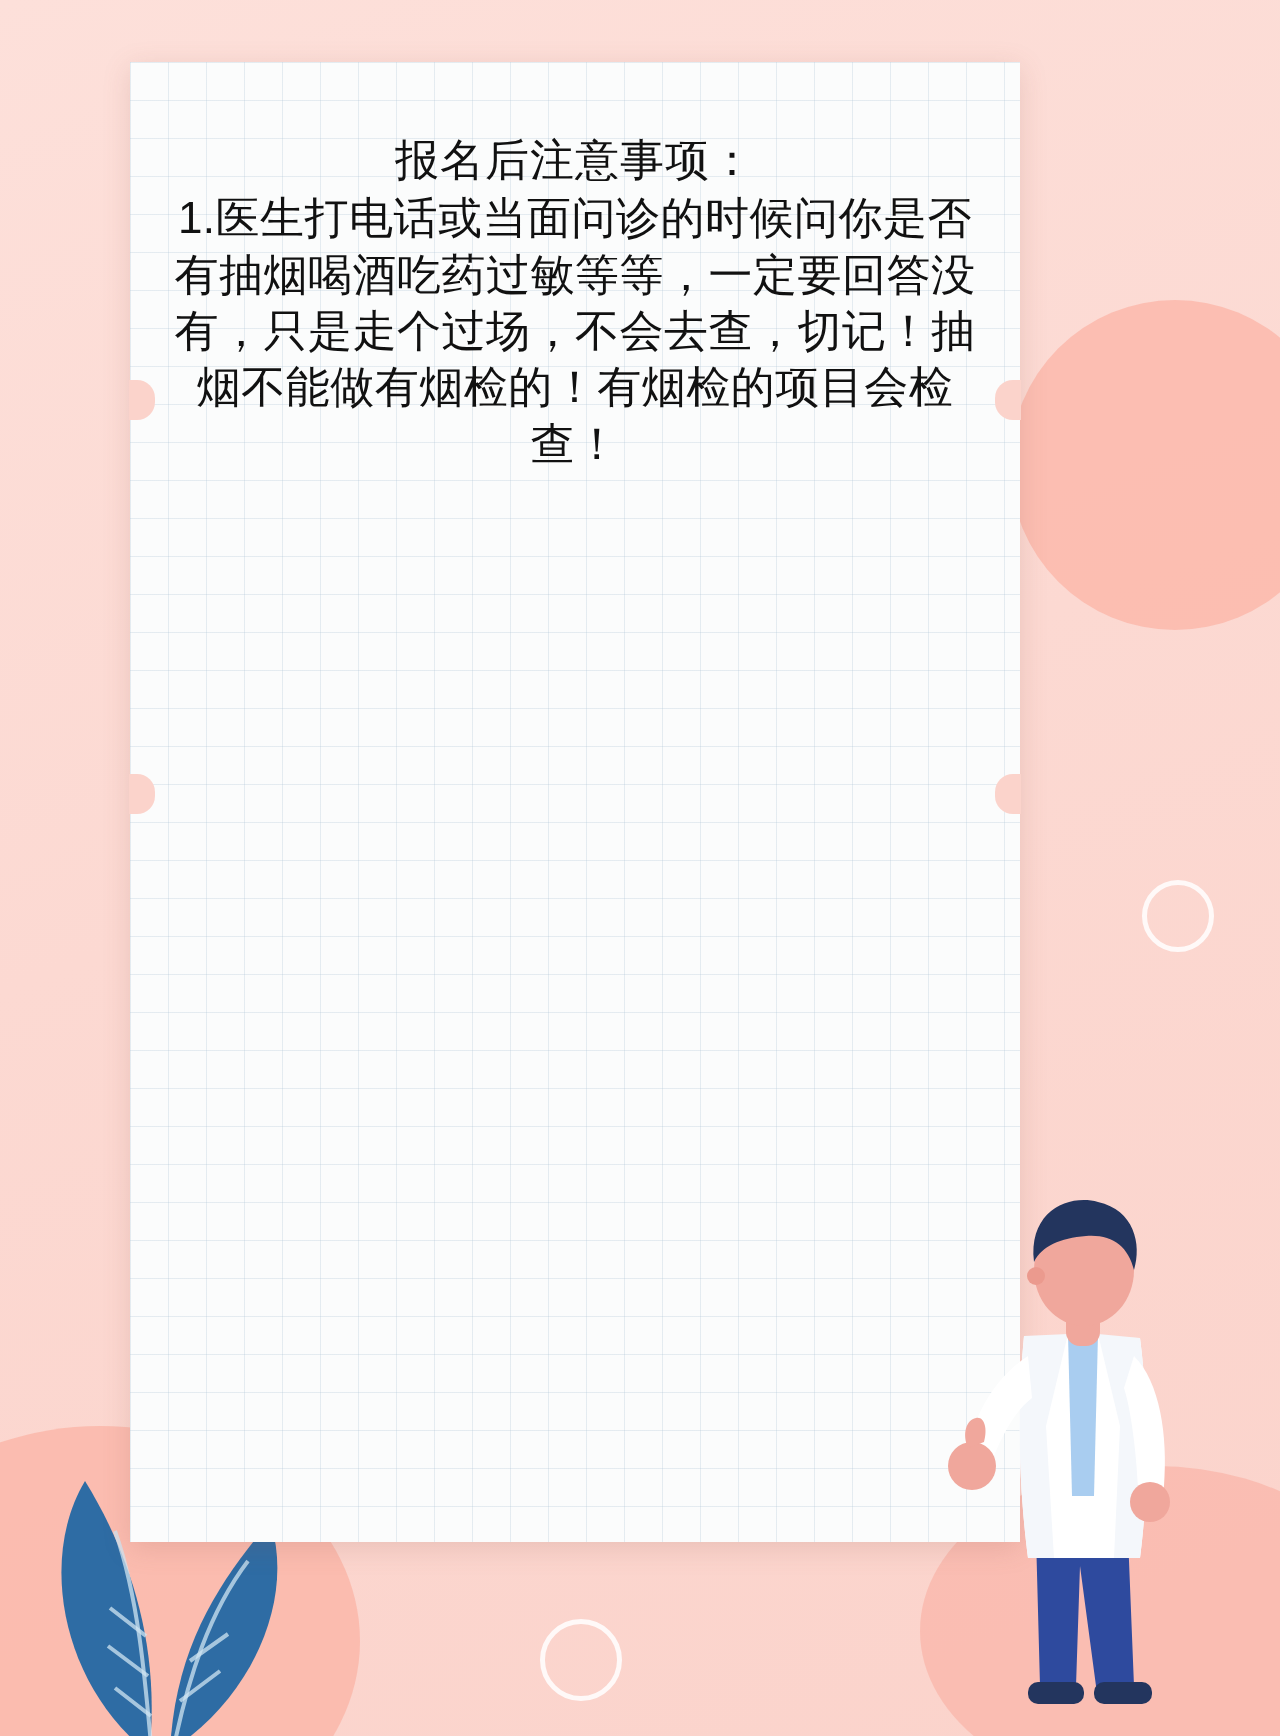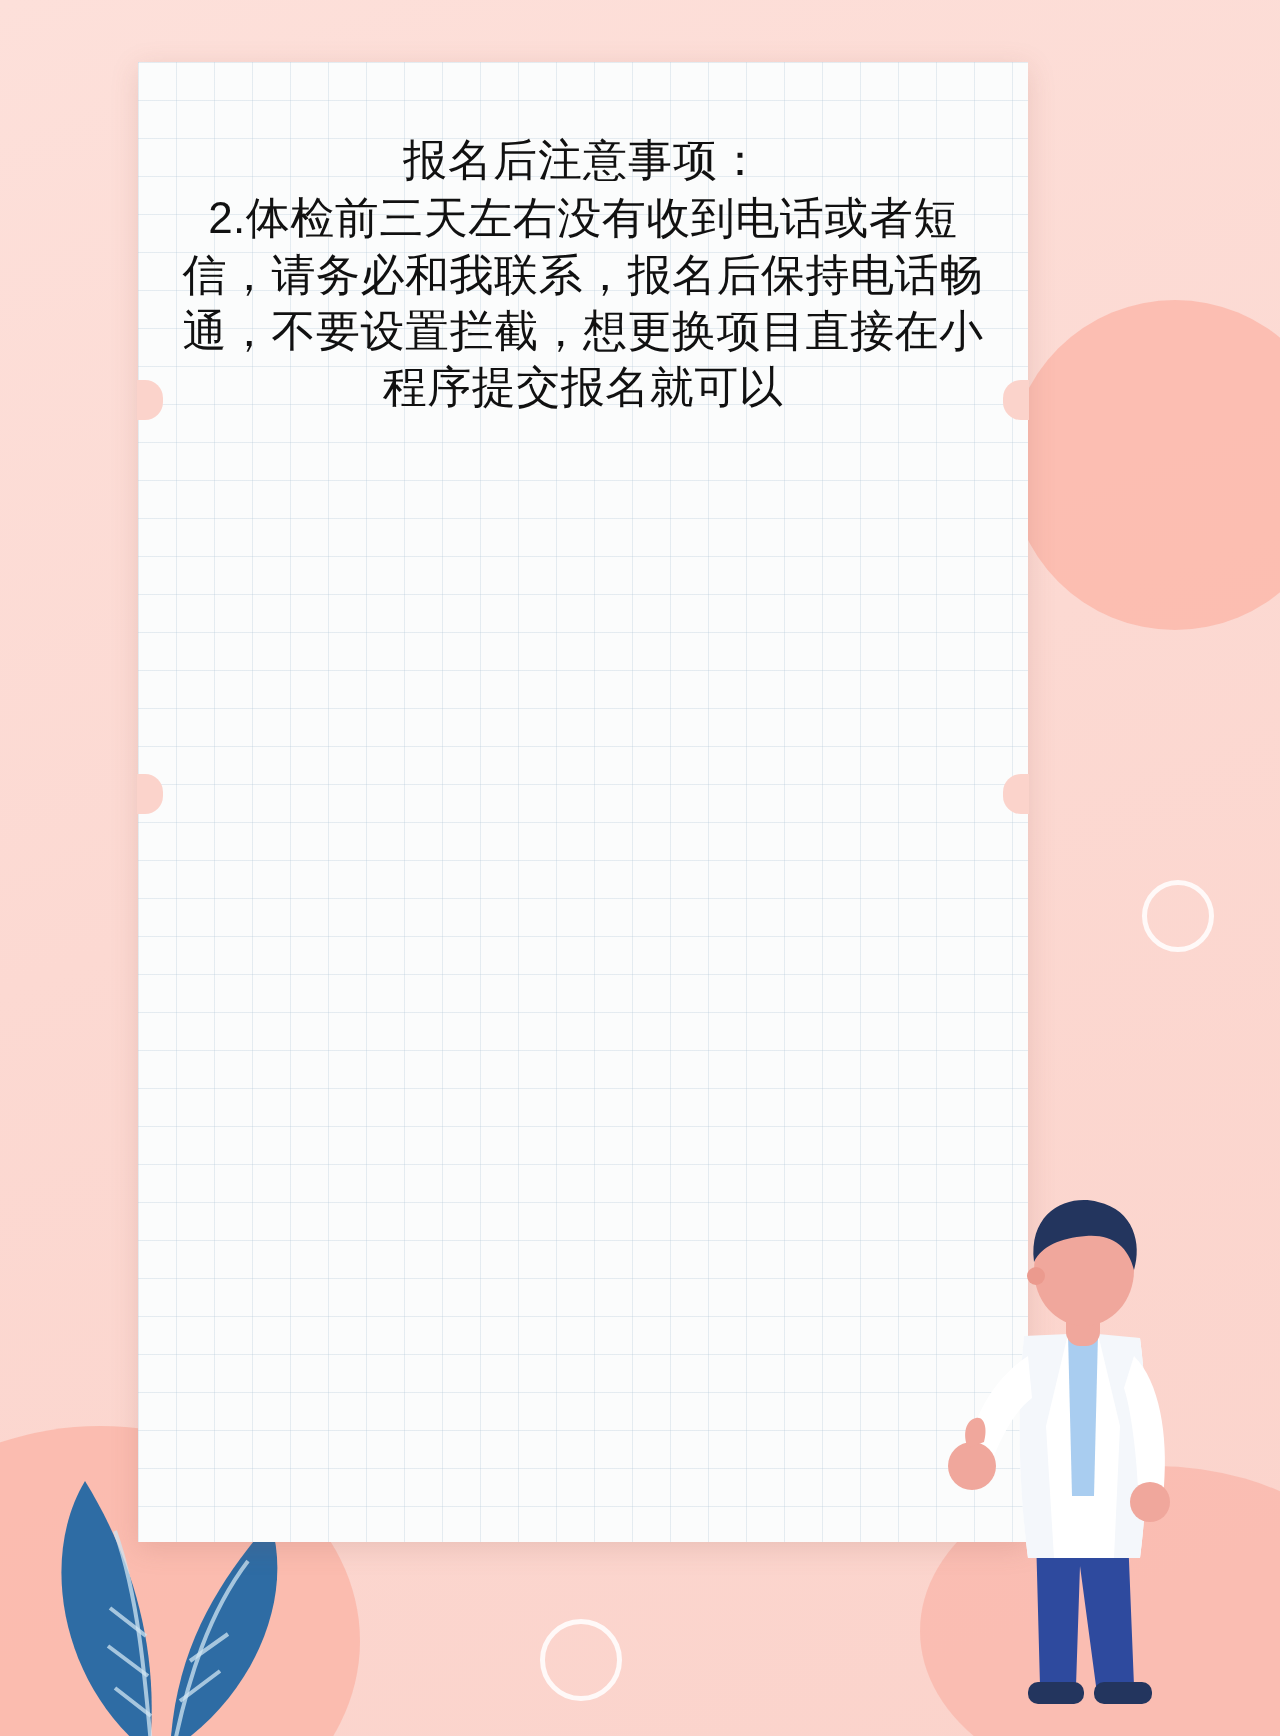--- a/index.html
+++ b/index.html
@@ -62,21 +62,21 @@
     left: 20px;
     bottom: -30px;
     width: 340px;
     height: 420px;
     pointer-events: none;
   }
 
   
   .paper {
     position: absolute;
-    left: 138px;
+    left: 130px;
     top: 62px;
     width: 890px;
     height: 1480px;
     background:
       repeating-linear-gradient(to right, rgba(176,198,214,.30) 0 1px, transparent 1px 38px),
       repeating-linear-gradient(to bottom, rgba(176,198,214,.30) 0 1px, transparent 1px 38px),
       #fbfcfc;
     box-shadow: 0 6px 26px rgba(150, 90, 80, .18);
   }
   
@@ -152,21 +152,21 @@
   </div>
 
   <div class="paper">
     <div class="notch left n1"></div>
     <div class="notch left n2"></div>
     <div class="notch right n1"></div>
     <div class="notch right n2"></div>
 
     <div class="paper-inner">
       <div class="doc-title">报名后注意事项：</div>
-      <p class="doc-para">2.体检前三天左右没有收到电话或者短信，请务必和我联系，报名后保持电话畅通，不要设置拦截，想更换项目直接在小程序提交报名就可以</p>
+      <p class="doc-para">1.医生打电话或当面问诊的时候问你是否有抽烟喝酒吃药过敏等等，一定要回答没有，只是走个过场，不会去查，切记！抽烟不能做有烟检的！有烟检的项目会检查！</p>
     </div>
   </div>
 
   <div class="doctor">
     <svg width="300" height="560" viewBox="0 0 300 560" xmlns="http://www.w3.org/2000/svg">
 
       <path d="M108 370 L112 520 L148 520 L152 400 L168 520 L206 520 L200 370 Z" fill="#2e4a9e"></path>
 
       <rect x="100" y="516" width="56" height="22" rx="10" fill="#23355e"></rect>
       <rect x="166" y="516" width="58" height="22" rx="10" fill="#23355e"></rect>

